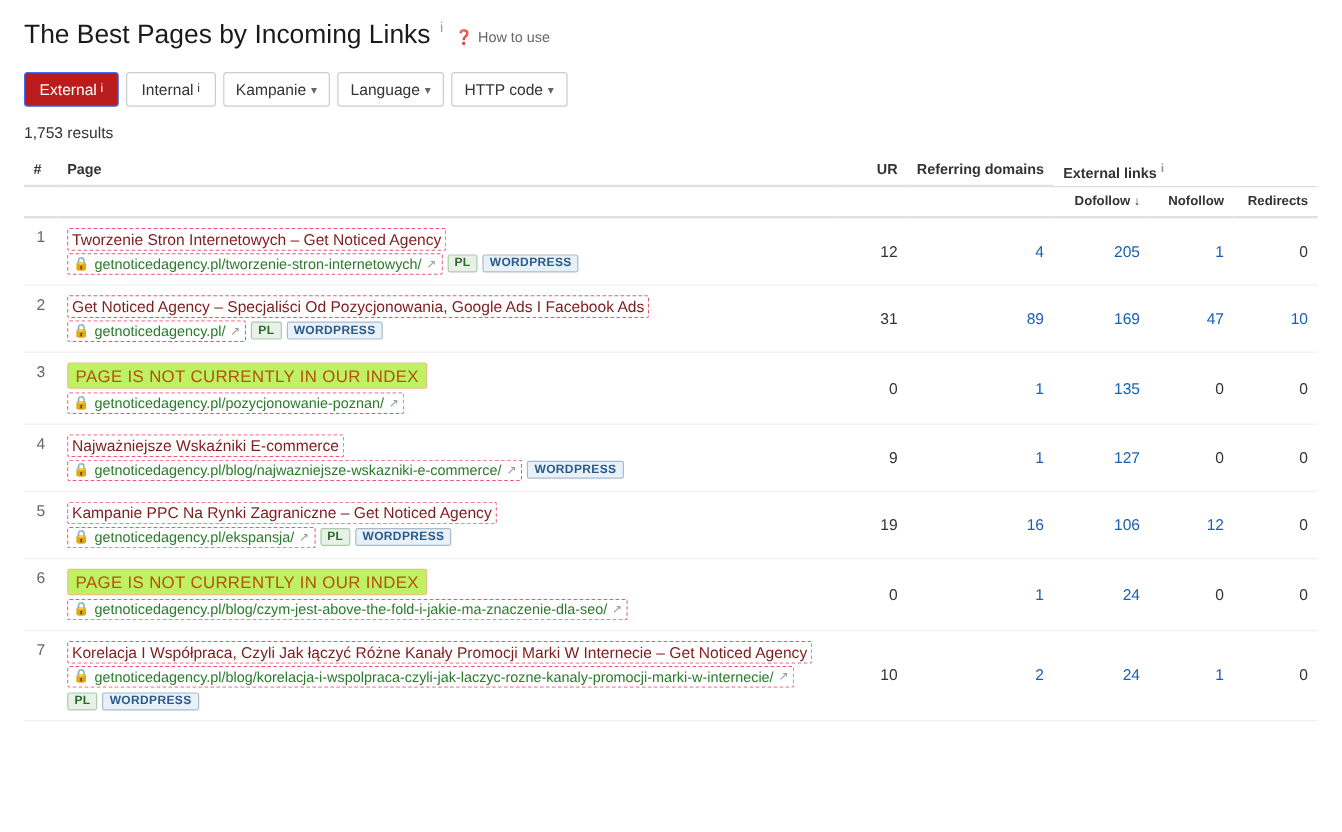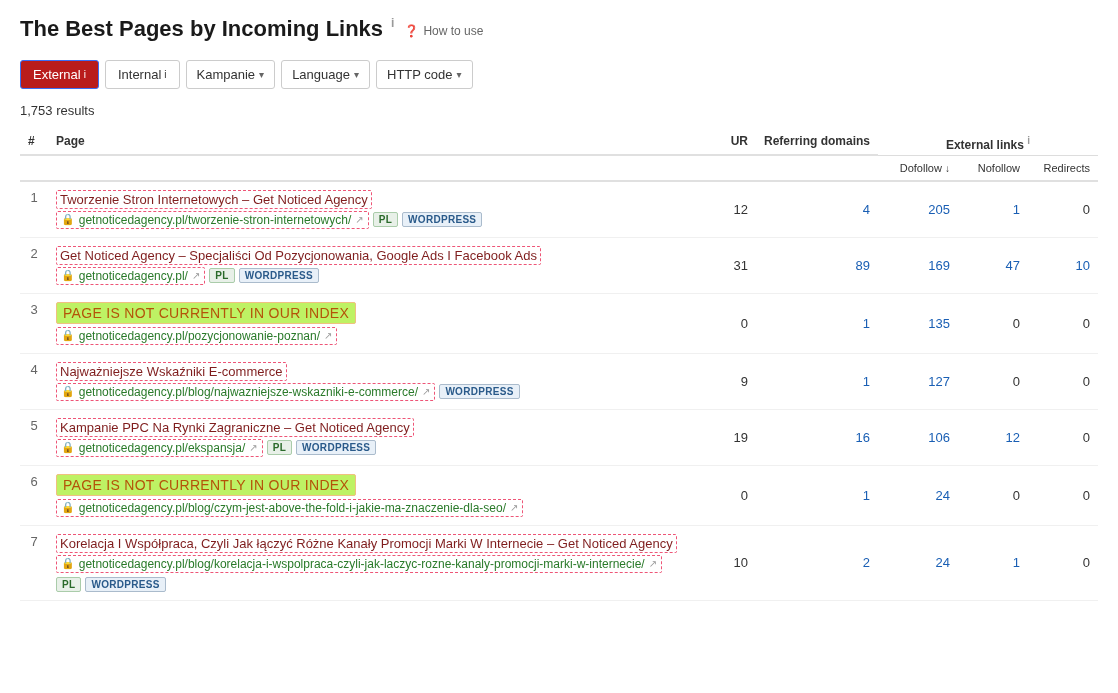--- a/index.html
+++ b/index.html
@@ -1,39 +1,39 @@
 <!DOCTYPE html>
 <html><head>
   <meta charset="utf-8">
   <style>
     * { box-sizing: border-box; margin: 0; padding: 0; }
     body { font-family: -apple-system, BlinkMacSystemFont, 'Segoe UI', Arial, sans-serif; font-size: 13px; color: #333; background: #fff; }
     .page-wrapper { padding: 16px 20px; }
-    .page-title { font-size: 22px; font-weight: 700; color: #1a1a1a; margin-bottom: 4px; display: flex; align-items: flex-start; gap: 8px; }
+    .page-title { font-size: 22px; font-weight: 400; color: #1a1a1a; margin-bottom: 4px; display: flex; align-items: flex-start; gap: 8px; }
     .title-info-icon { font-size: 12px; color: #999; cursor: pointer; }
     .how-to-use { font-size: 12px; color: #666; display: flex; align-items: center; gap: 4px; cursor: pointer; }
     .title-row { display: flex; align-items: center; gap: 10px; margin-bottom: 14px; }
 
     .filters-row { display: flex; align-items: center; gap: 6px; margin-bottom: 14px; }
 
     .tab-btn { padding: 6px 12px; border-radius: 3px; border: 1px solid #ccc; background: #fff; font-size: 13px; cursor: pointer; color: #333; display: flex; align-items: center; gap: 3px; }
     .tab-btn.active { background: #b91c1c; color: #fff; border-color: #3b6ef5; }
     .tab-btn .tab-info { font-size: 10px; vertical-align: super; }
     .dropdown-btn { padding: 6px 10px; border-radius: 3px; border: 1px solid #ccc; background: #fff; font-size: 13px; cursor: pointer; color: #333; display: flex; align-items: center; gap: 4px; }
     .dropdown-btn .chevron { font-size: 10px; color: #666; }
     .search-box { display: flex; align-items: center; border: 1px solid #ccc; border-radius: 3px; padding: 4px 8px; width: 200px; }
     .search-box input { border: none; outline: none; font-size: 13px; color: #999; width: 100%; }
     .search-icon-btn { background: none; border: none; cursor: pointer; color: #555; font-size: 14px; padding: 2px 4px; }
 
     .results-count { font-size: 13px; color: #333; margin-bottom: 10px; }
 
     table { width: 100%; border-collapse: collapse; }
     thead th { font-size: 12px; font-weight: 600; color: #333; padding: 6px 8px; border-bottom: 2px solid #e0e0e0; text-align: left; white-space: nowrap; }
     thead th.right { text-align: right; }
-    .th-sub { font-size: 11px; font-weight: 400; }
+    .th-sub { font-size: 11px; font-weight: 700; }
 
     tbody tr { border-bottom: 1px solid #f0f0f0; }
     td { padding: 8px 8px; vertical-align: top; font-size: 13px; }
     td.num { text-align: center; color: #333; vertical-align: middle; }
     td.right { text-align: right; vertical-align: middle; }
 
     .page-cell { }
     .page-title-link { color: #7f1d1d; text-decoration: none; font-size: 13px; border: 1.5px dashed #e57; border-radius: 2px; display: inline-block; padding: 1px 3px; margin-bottom: 2px; }
     .url-row { display: flex; align-items: center; gap: 4px; flex-wrap: wrap; }
     .url-link { color: #2a7a2a; font-size: 12px; text-decoration: none; }
@@ -108,21 +108,21 @@
         </th>
         <th class="col-page">
           <span>Page</span>
         </th>
         <th class="col-ur right">
           <span>UR</span>
         </th>
         <th class="col-rd right">
           <span>Referring domains</span>
         </th>
-        <th colspan="3" style="text-align:center; border-bottom:1px solid #ddd; padding-bottom:2px;">
+        <th colspan="3" style="border-bottom:1px solid #ddd; padding-bottom:2px;">
           <span>External links</span>
           <sup class="info-icon">i</sup>
         </th>
       </tr>
       <tr>
         <th></th>
         <th></th>
         <th></th>
         <th></th>
         <th class="col-do right th-sub" style="cursor:pointer;">

